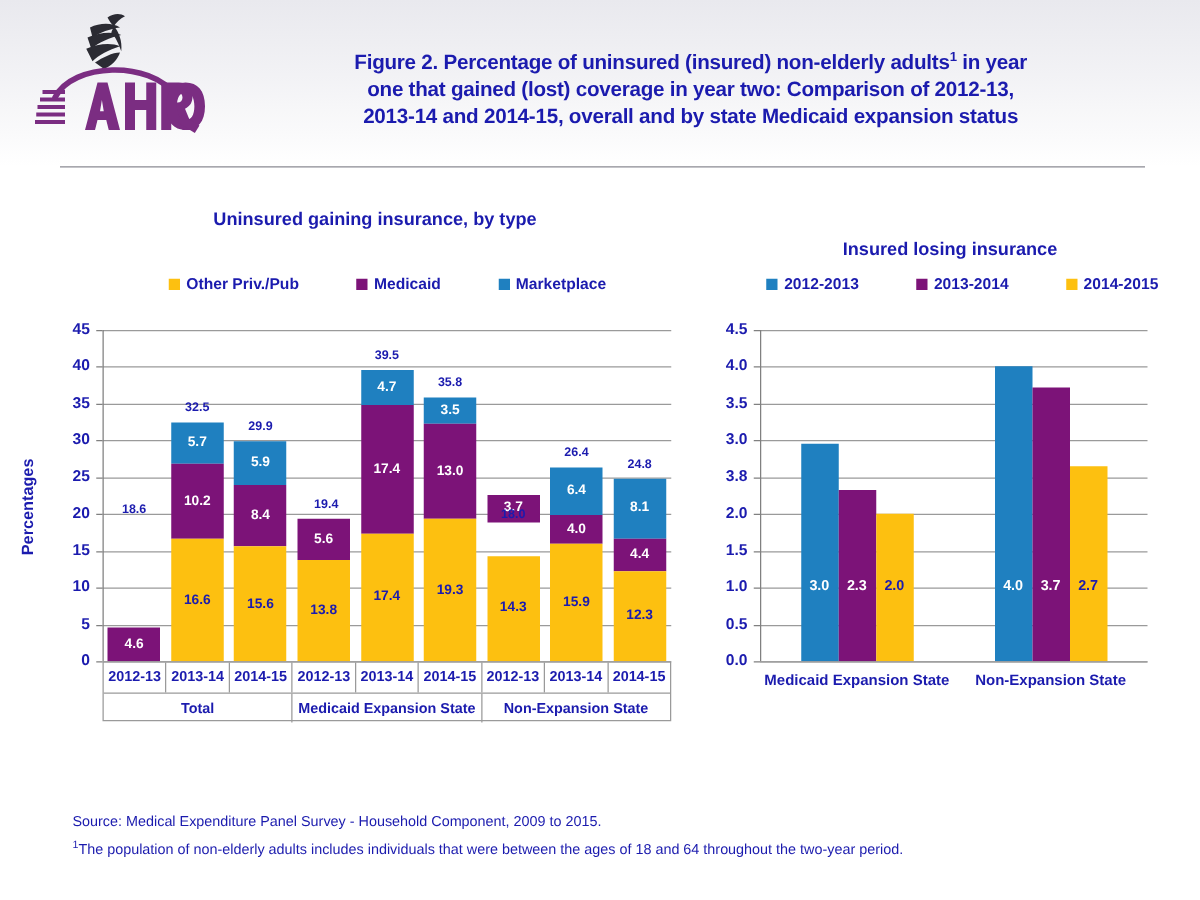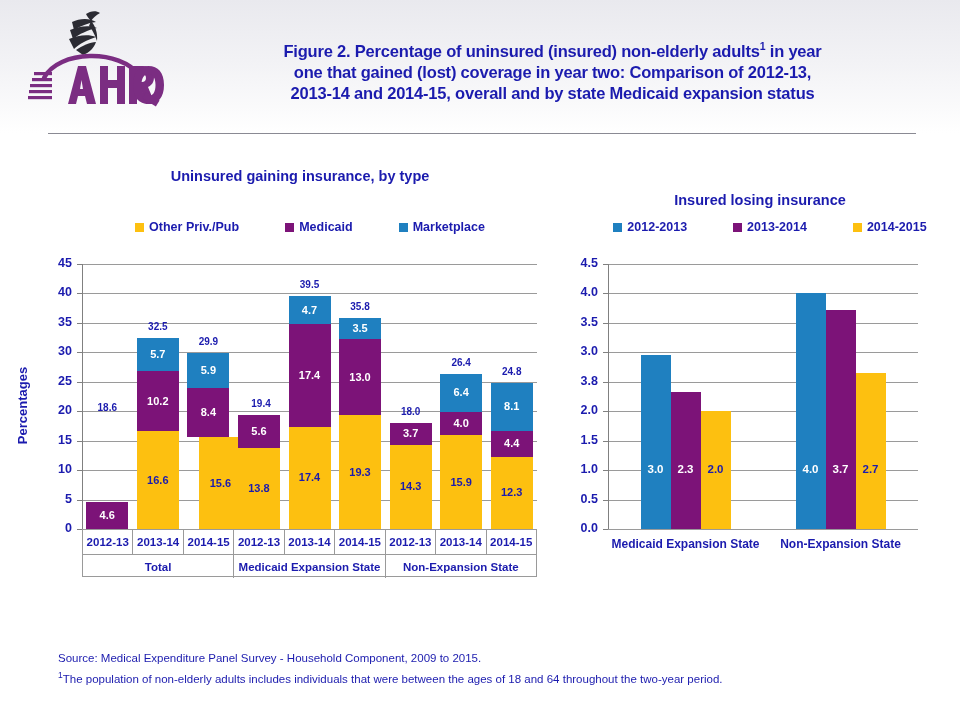--- a/index.html
+++ b/index.html
@@ -310,21 +310,21 @@
           </div>
         </div>
         <div class="total-lbl" style="left: 45.8333px; top: 56.6111px;">32.5</div>
         <div class="bar-stack" style="left: 105.389px; width: 42px;">
           <div class="seg blue" style="height: 34.7444px;">
             <span class="seg-val">5.9</span>
           </div>
           <div class="seg purple" style="height: 49.4667px;">
             <span class="seg-val">8.4</span>
           </div>
-          <div class="seg gold" style="height: 91.8667px; margin-left: 12px;">
+          <div class="seg gold" style="height: 91.8667px;">
             <span class="seg-val">15.6</span>
           </div>
         </div>
         <div class="total-lbl" style="left: 96.3889px; top: 71.9222px;">29.9</div>
         <div class="bar-stack" style="left: 155.944px; width: 42px;">
           <div class="seg purple" style="height: 32.9778px;">
             <span class="seg-val">5.6</span>
           </div>
           <div class="seg gold" style="height: 81.2667px;">
             <span class="seg-val">13.8</span>
@@ -352,21 +352,21 @@
           </div>
           <div class="seg gold" style="height: 113.656px;">
             <span class="seg-val">19.3</span>
           </div>
         </div>
         <div class="total-lbl" style="left: 248.056px; top: 37.1778px;">35.8</div>
         <div class="bar-stack" style="left: 307.611px; width: 42px;">
           <div class="seg purple" style="height: 21.7889px;">
             <span class="seg-val">3.7</span>
           </div>
-          <div class="seg gold" style="height: 84.2111px;">
+          <div class="seg gold" style="height: 84.2111px; margin-top: 27px;">
             <span class="seg-val">14.3</span>
           </div>
         </div>
         <div class="total-lbl" style="left: 298.611px; top: 142px;">18.0</div>
         <div class="bar-stack" style="left: 358.167px; width: 42px;">
           <div class="seg blue" style="height: 37.6889px;">
             <span class="seg-val">6.4</span>
           </div>
           <div class="seg purple" style="height: 23.5556px;">
             <span class="seg-val">4.0</span>

